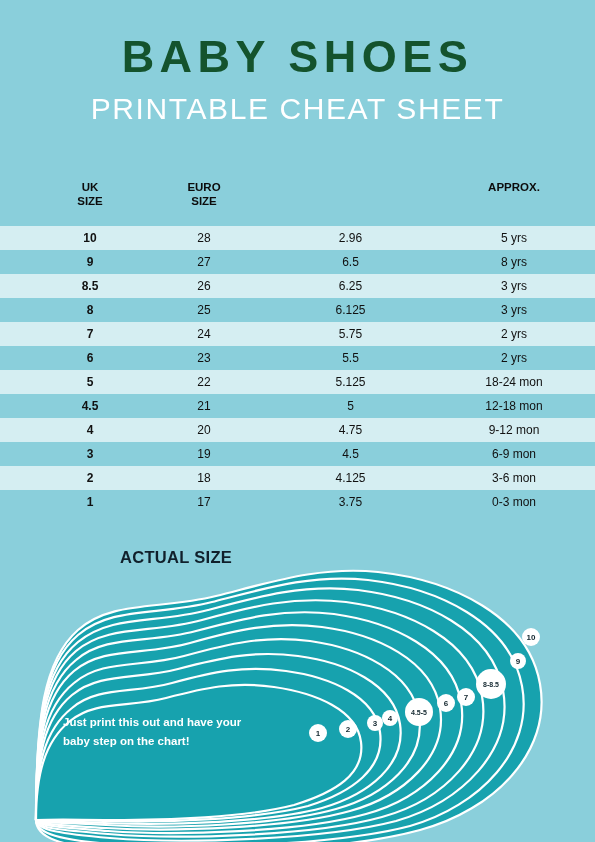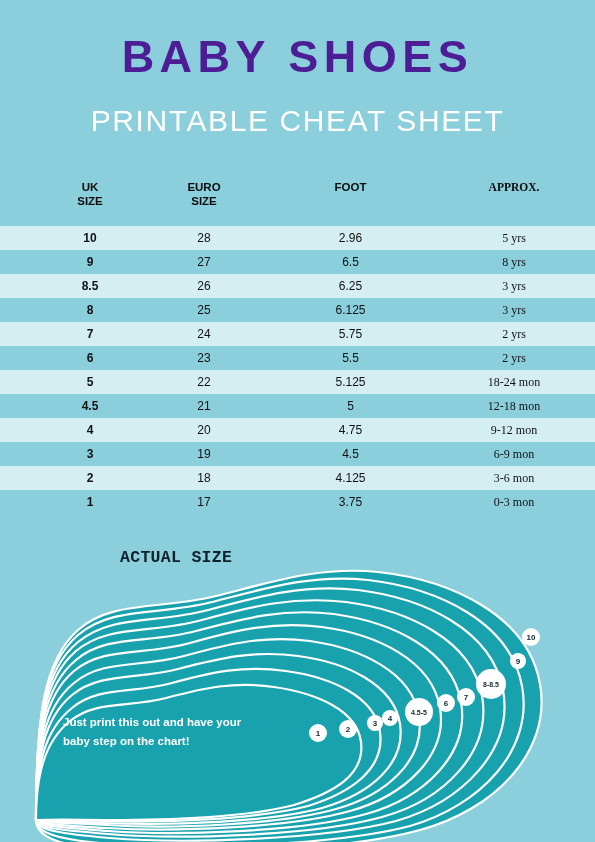--- a/index.html
+++ b/index.html
@@ -25,34 +25,34 @@
   #header {
     position: absolute;
     top: 34px;
     left: 0;
     width: 595px;
     text-align: center;
   }
   #title-main {
     font-size: 45px;
     font-weight: bold;
-    color: #4c1d95;
+    color: #14532d;
     letter-spacing: 5.5px;
     line-height: 1.0;
     margin: 0;
     padding: 0;
     white-space: nowrap;
   }
   #title-sub {
     font-size: 30px;
     font-weight: 300;
     color: #FFFFFF;
     letter-spacing: 1.6px;
     line-height: 1.0;
-    margin: 12px;
+    margin: 0;
     padding-top: 15px;
     white-space: nowrap;
   }
 
   
   #size-table {
     position: absolute;
     top: 176px;
     left: 0;
     width: 595px;
@@ -73,21 +73,21 @@
 
   .cell {
     text-align: center;
     font-size: 12px;
     color: #111111;
     box-sizing: border-box;
   }
   .c-uk    { width: 140px; padding-left: 40px; }
   .c-euro  { width: 128px; }
   .c-foot  { width: 165px; }
-  .c-age   { width: 162px; font-family: Liberation Serif, serif; }
+  .c-age   { width: 162px; }
 
   .trow.body-row .c-uk { font-weight: bold; font-size: 12px; }
 
   .hcell {
     text-align: center;
     font-size: 11.5px;
     font-weight: bold;
     color: #0C0C0C;
     line-height: 14px;
     box-sizing: border-box;
@@ -97,21 +97,20 @@
 
   
   #actual-size-label {
     position: absolute;
     left: 120px;
     top: 548px;
     font-size: 16.5px;
     font-weight: bold;
     color: #10202B;
     letter-spacing: 0.3px;
-    font-family: Liberation Mono, monospace;
   }
 
   #foot-diagram {
     position: absolute;
     left: 0;
     top: 520px;
     width: 595px;
     height: 322px;
   }
 
@@ -154,21 +153,20 @@
     <div class="trow header-row">
       <div class="hcell c-uk">
         <span>UK</span>
         <span>SIZE</span>
       </div>
       <div class="hcell c-euro">
         <span>EURO</span>
         <span>SIZE</span>
       </div>
       <div class="hcell c-foot">
-        <span>FOOT</span>
       </div>
       <div class="hcell c-age">
         <span>APPROX.</span>
       </div>
     </div>
 
     <div class="trow body-row light">
       <div class="cell c-uk">10</div>
       <div class="cell c-euro">28</div>
       <div class="cell c-foot">2.96</div>

